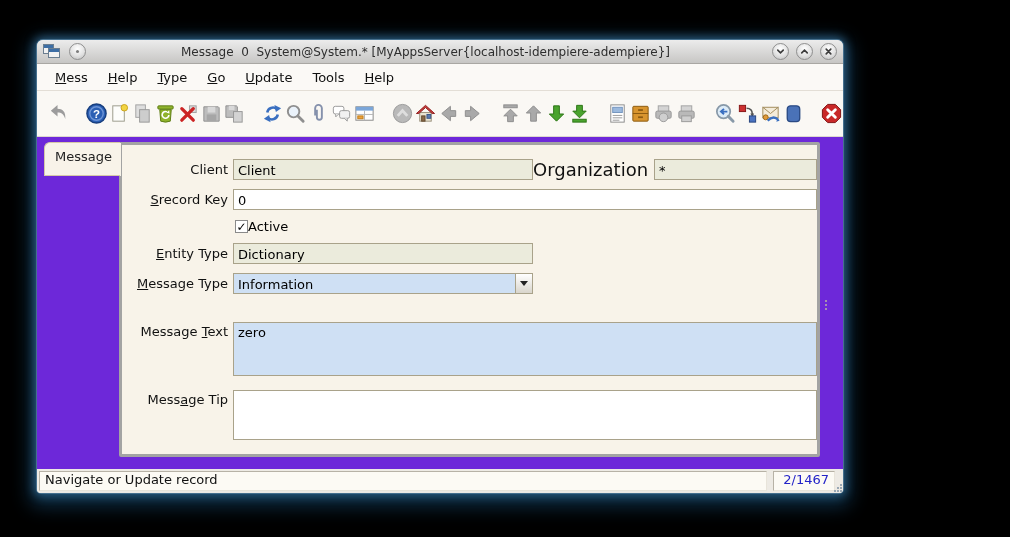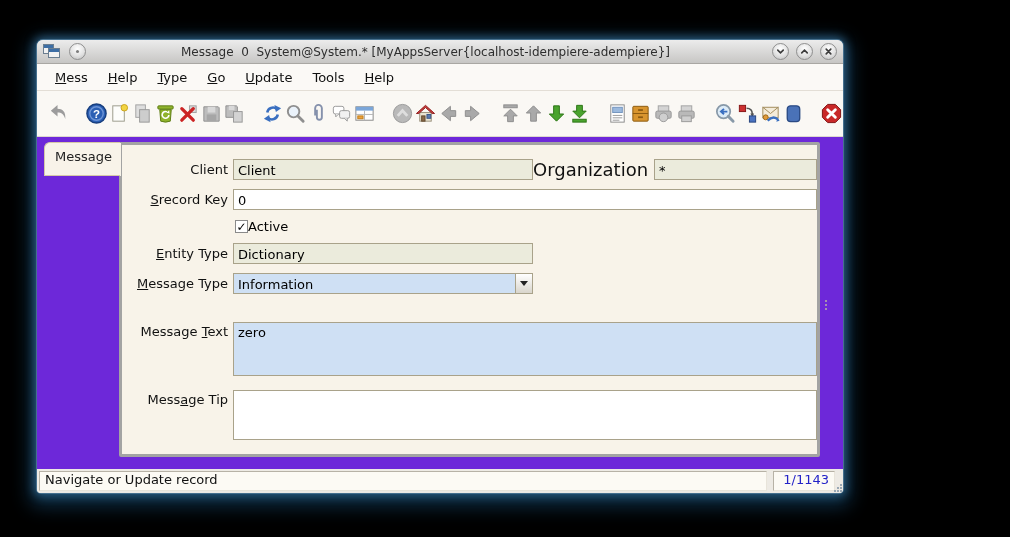--- a/index.html
+++ b/index.html
@@ -441,18 +441,18 @@
         </span>
     </div>
     <div class="rightgap"></div>
   </div>
 
   <div class="statusbar">
     <div class="scell msg">
         <span>Navigate or Update record</span>
       </div>
     <div class="scell pos">
-        <span>1/1143</span>
+        <span>2/1467</span>
       </div>
     <div class="gripcorner"></div>
   </div>
 
 </div>
 
 </body></html>

